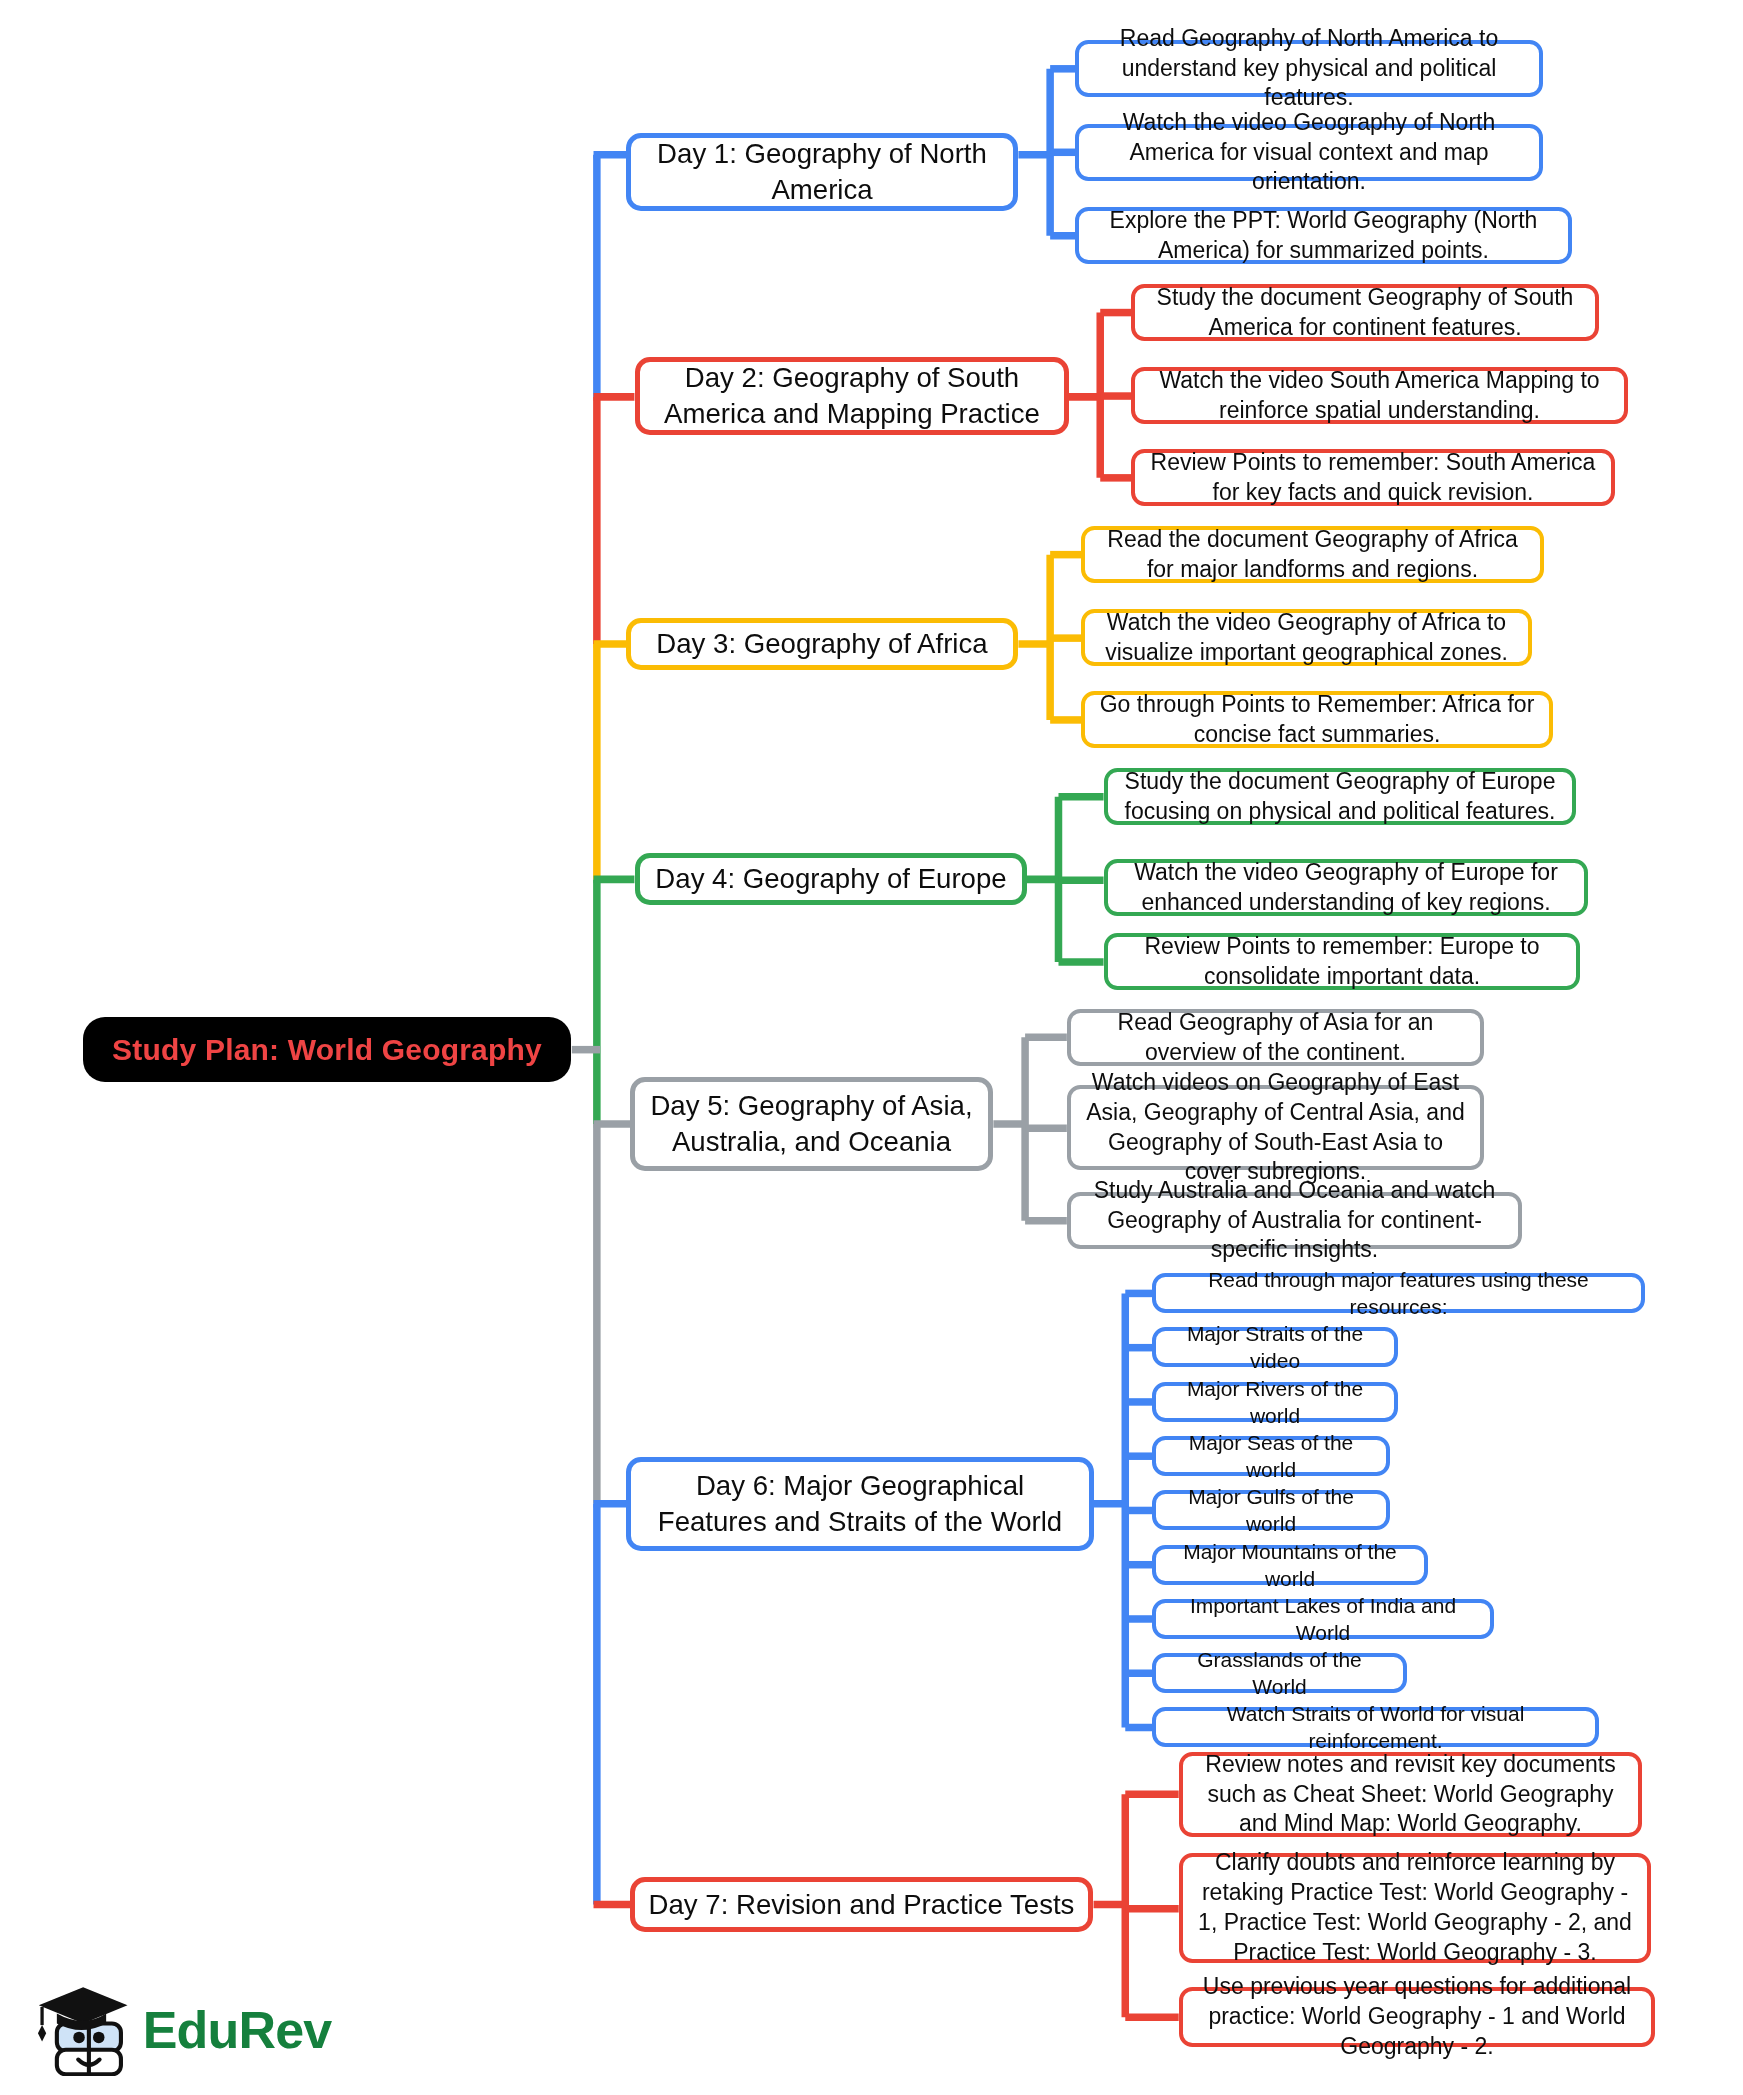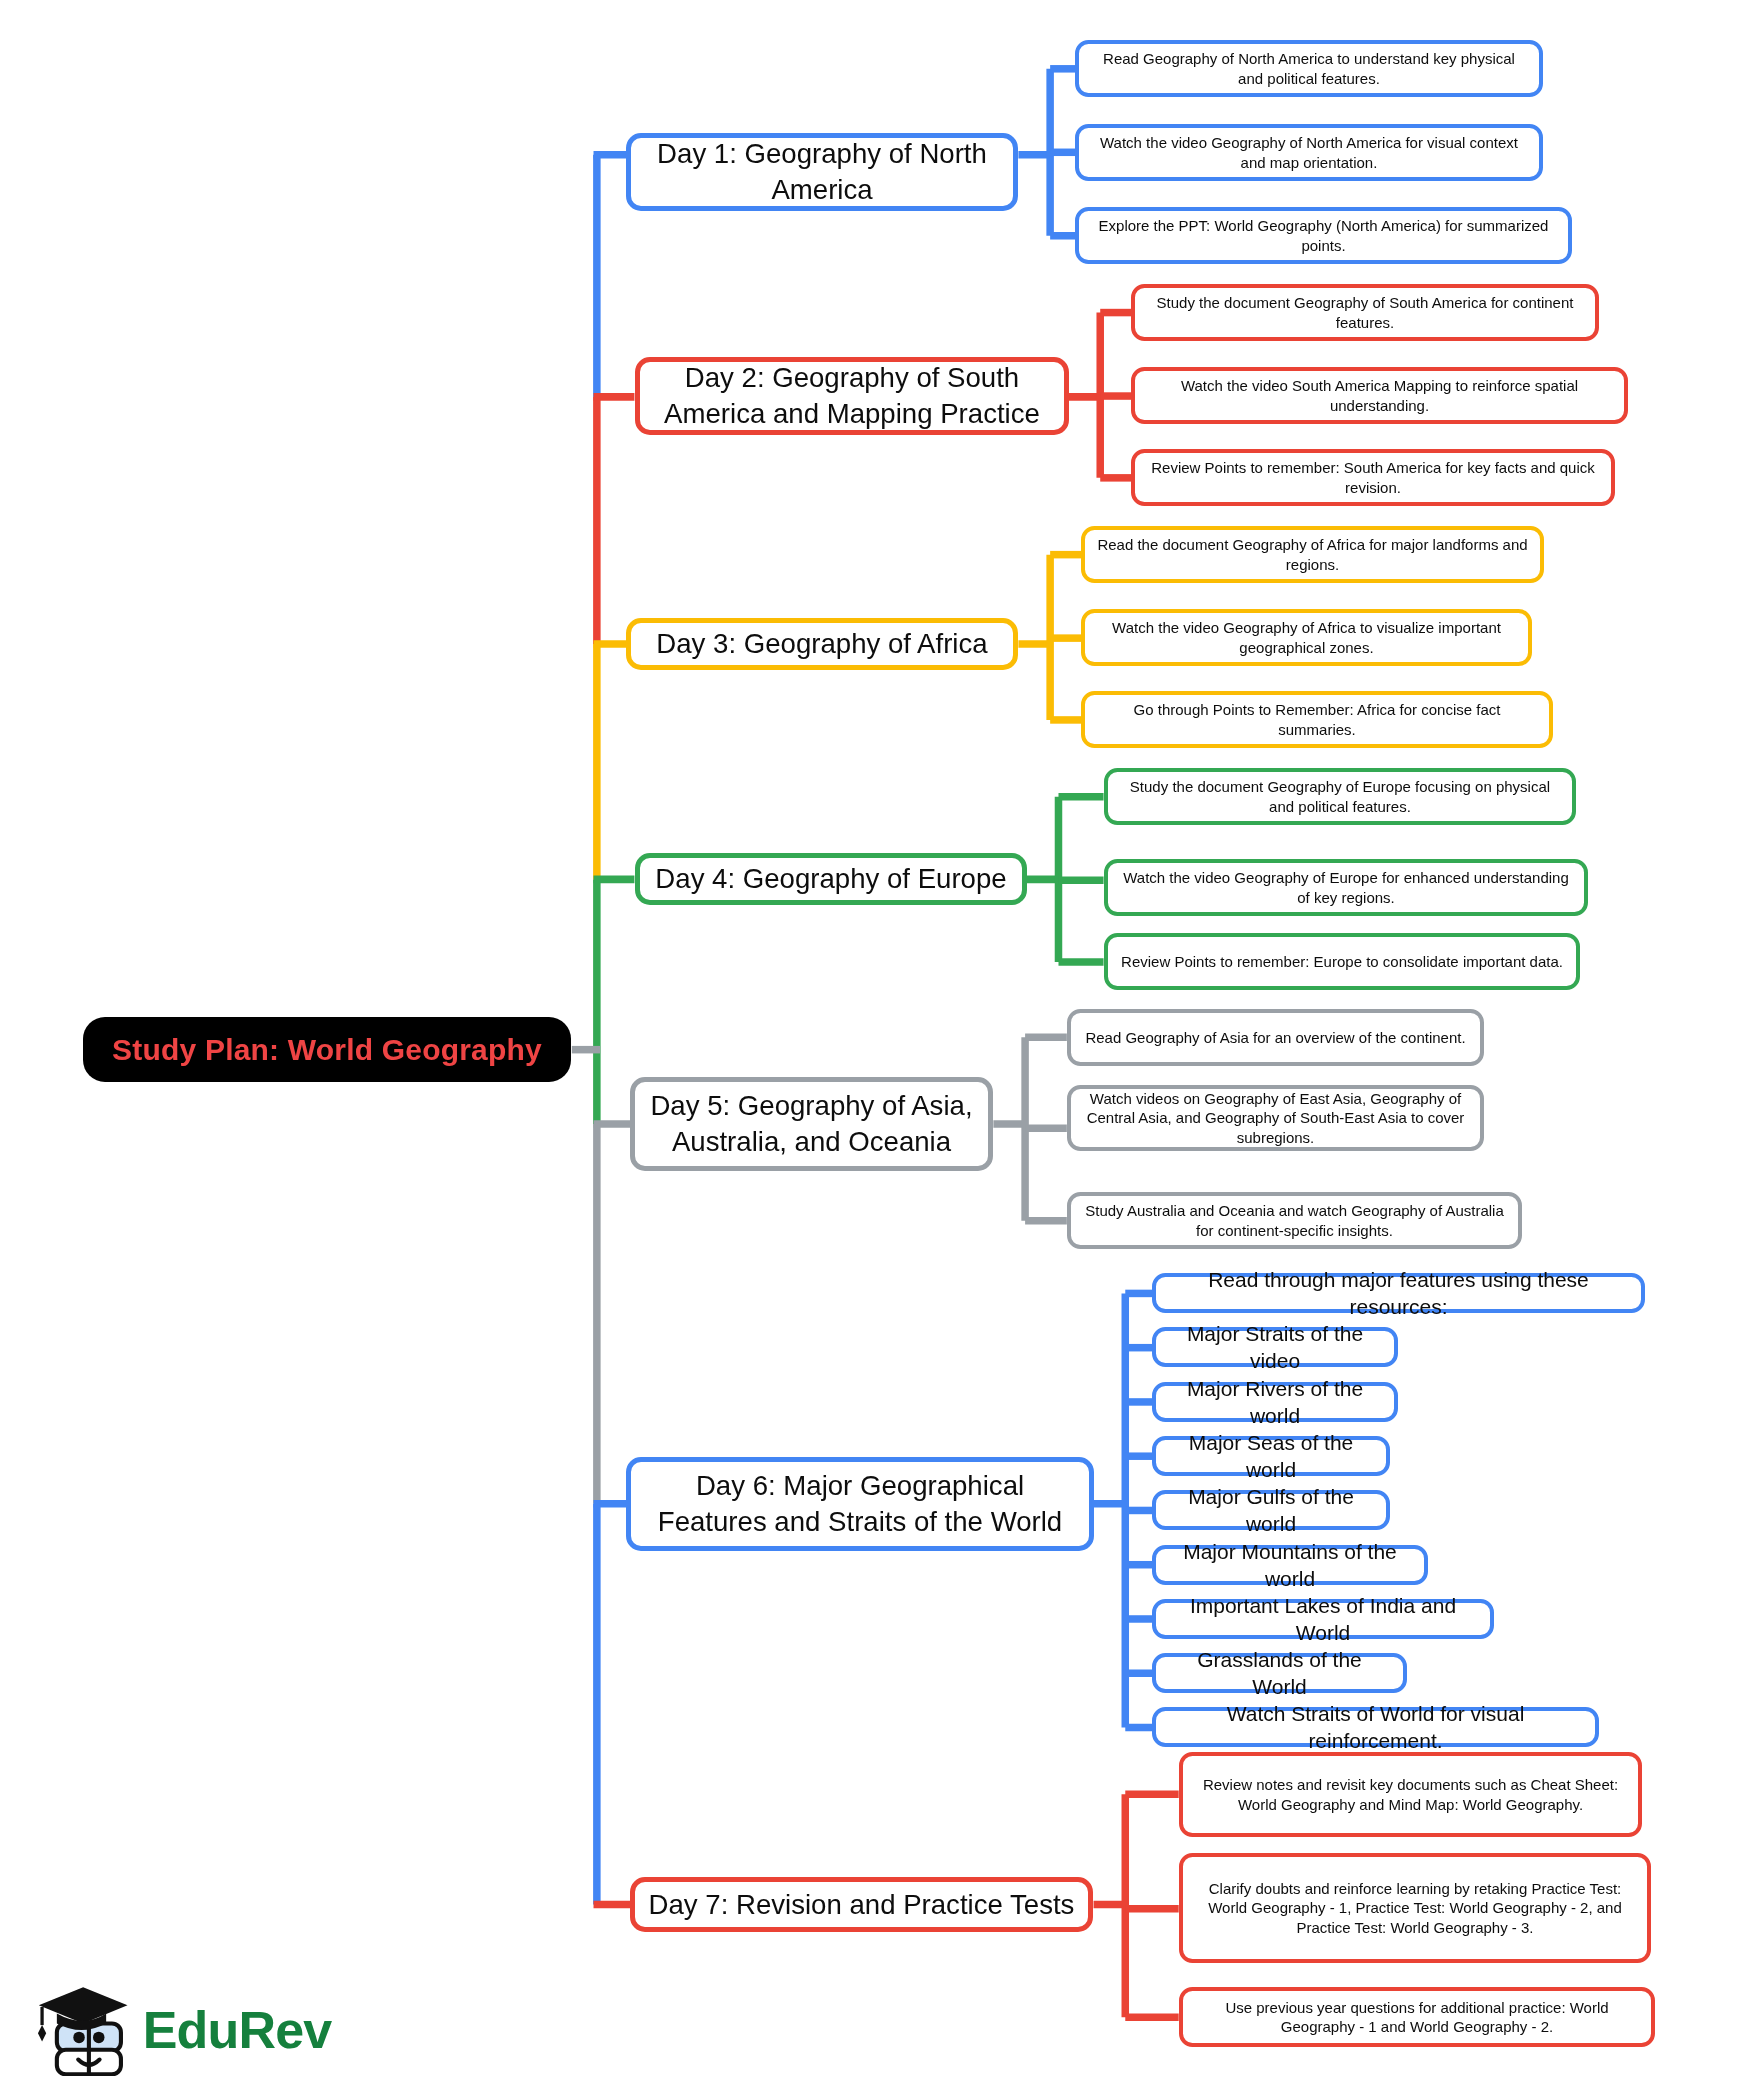--- a/index.html
+++ b/index.html
@@ -53,21 +53,21 @@
     border-width: 5px;
     border-style: solid;
     border-radius: 15px;
     font-size: 27.6px;
     padding: 3.3px 11.7px;
   }
   .node-leaf {
     border-width: 4.2px;
     border-style: solid;
     border-radius: 13.4px;
-    font-size: 15px;
+    font-size: 23px;
     padding: 2.5px 10px;
   }
   .node-leaf-sm {
     border-width: 4.2px;
     border-style: solid;
     border-radius: 13.4px;
     font-size: 21px;
     padding: 1.7px 11.7px;
   }
   .node span {
@@ -212,21 +212,21 @@
       </div>
       <div class="node node-leaf" style="left: 1104px; top: 933px; width: 476px; height: 57px; border-color: rgb(52, 168, 83);">
         <span>Review Points to remember: Europe to consolidate important data.</span>
       </div>
       <div class="node node-day" style="left: 630px; top: 1077px; width: 363px; height: 94px; border-color: rgb(154, 160, 166);">
         <span>Day 5: Geography of Asia, Australia, and Oceania</span>
       </div>
       <div class="node node-leaf" style="left: 1067px; top: 1009px; width: 417px; height: 57px; border-color: rgb(154, 160, 166);">
         <span>Read Geography of Asia for an overview of the continent.</span>
       </div>
-      <div class="node node-leaf" style="left: 1067px; top: 1085px; width: 417px; height: 66px; border-color: rgb(154, 160, 166);">
+      <div class="node node-leaf" style="left: 1067px; top: 1085px; width: 417px; height: 85px; border-color: rgb(154, 160, 166);">
         <span>Watch videos on Geography of East Asia, Geography of Central Asia, and Geography of South-East Asia to cover subregions.</span>
       </div>
       <div class="node node-leaf" style="left: 1067px; top: 1192px; width: 455px; height: 57px; border-color: rgb(154, 160, 166);">
         <span>Study Australia and Oceania and watch Geography of Australia for continent-specific insights.</span>
       </div>
       <div class="node node-day" style="left: 626px; top: 1457px; width: 468px; height: 94px; border-color: rgb(66, 133, 244);">
         <span>Day 6: Major Geographical Features and Straits of the World</span>
       </div>
       <div class="node node-leaf-sm" style="left: 1152px; top: 1273px; width: 493px; height: 40px; border-color: rgb(66, 133, 244);">
         <span>Read through major features using these resources:</span>

